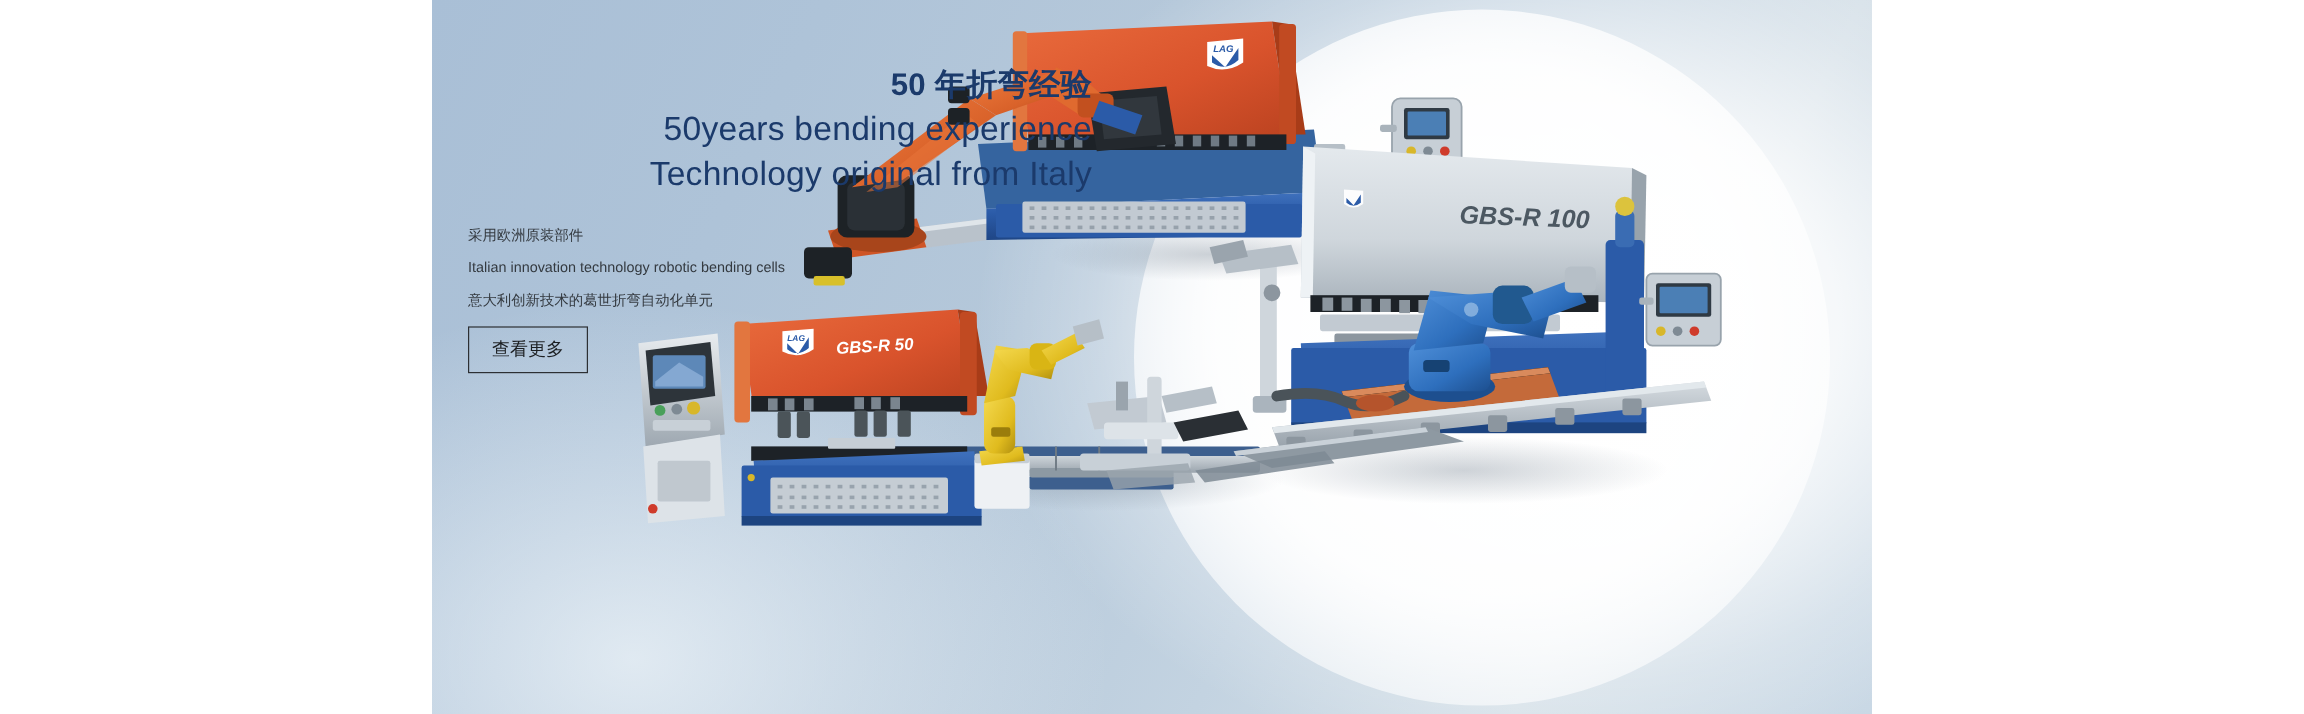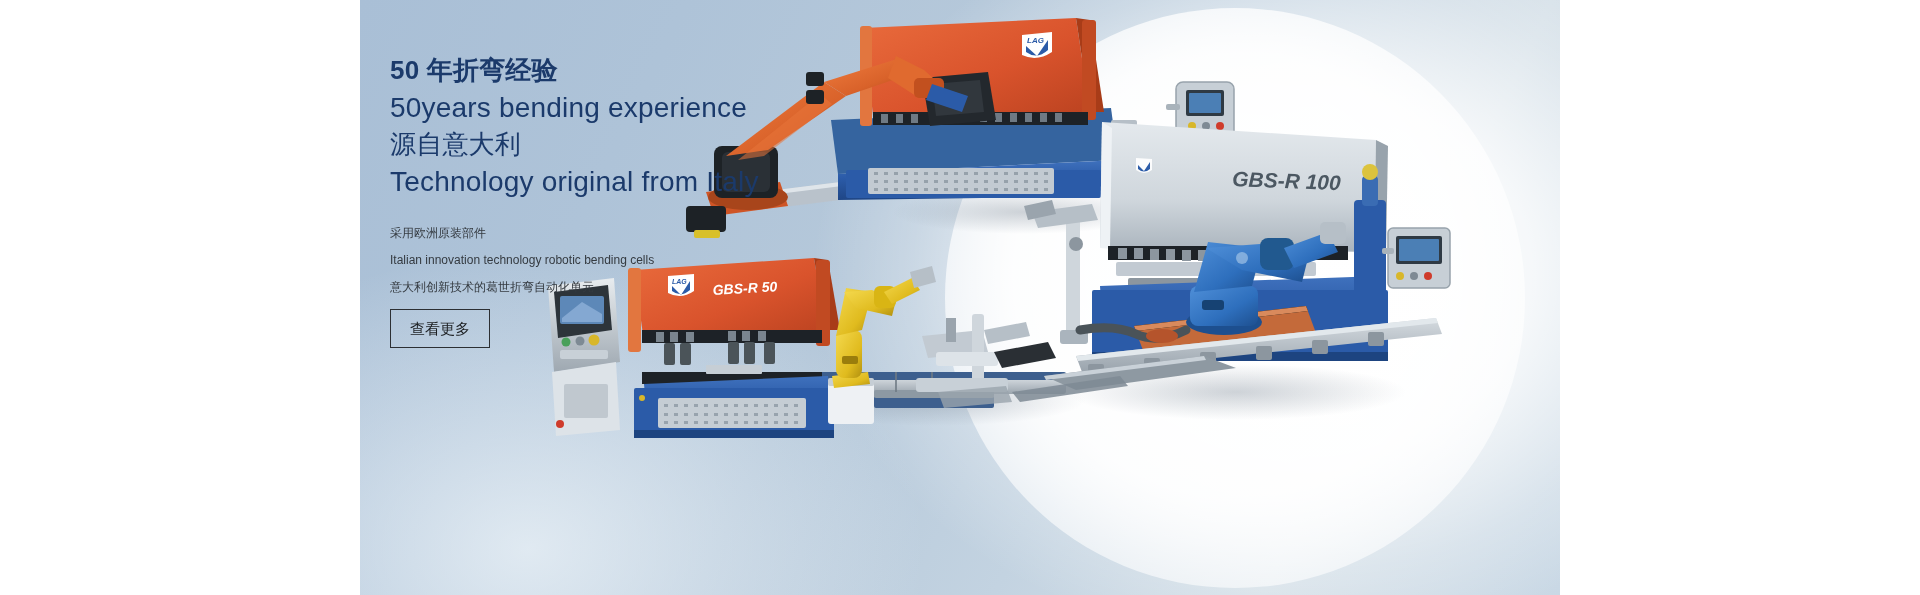--- a/index.html
+++ b/index.html
@@ -82,20 +82,21 @@
     top: 52px;
     width: 520px;
     z-index: 6;
   }
   .headline {
     color: #1b3a6b;
     font-size: 28px;
     line-height: 37px;
     letter-spacing: 0.2px;
     white-space: nowrap;
+    text-align: right;
   }
   .headline .hl-line { display: block; }
   .headline .hl-line.cn-1 { font-weight: bold; font-size: 26px; }
   .headline .hl-line.en-1 { font-size: 28px; }
   .headline .hl-line.cn-2 { font-size: 26px; }
   .headline .hl-line.en-2 { font-size: 28px; }
 
   .subcopy {
     margin-top: 20px;
     color: #343a40;
@@ -115,21 +116,21 @@
     font-family: "Liberation Sans", sans-serif;
     font-size: 15px;
     line-height: 1;
     cursor: pointer;
     border-radius: 0;
   }
 
   
   .machines {
     position: absolute;
-    left: 16px;
+    left: 0;
     top: 0;
     width: 1052px;
     height: 595px;
     z-index: 4;
     pointer-events: none;
   }
   .machines svg { display: block; }
 
   .badge-label {
     font-family: "Liberation Sans", sans-serif;
@@ -550,21 +551,20 @@
           <path d="M636 392 L744 376 L752 386 L644 402 Z" fill="#7e8a94" opacity="0.85"></path>
         </g>
       </svg>
     </div>
 
     <div class="copy">
 
       <div class="headline">
         <span class="hl-line cn-1">50 年折弯经验</span>
         <span class="hl-line en-1">50years bending experience</span>
-        <span class="hl-line cn-2">源自意大利</span>
         <span class="hl-line en-2">Technology original from Italy</span>
       </div>
 
       <div class="subcopy">
         <span class="sub-line">采用欧洲原装部件</span>
         <span class="sub-line">Italian innovation technology robotic bending cells</span>
         <span class="sub-line">意大利创新技术的葛世折弯自动化单元</span>
       </div>
 
       <div>

